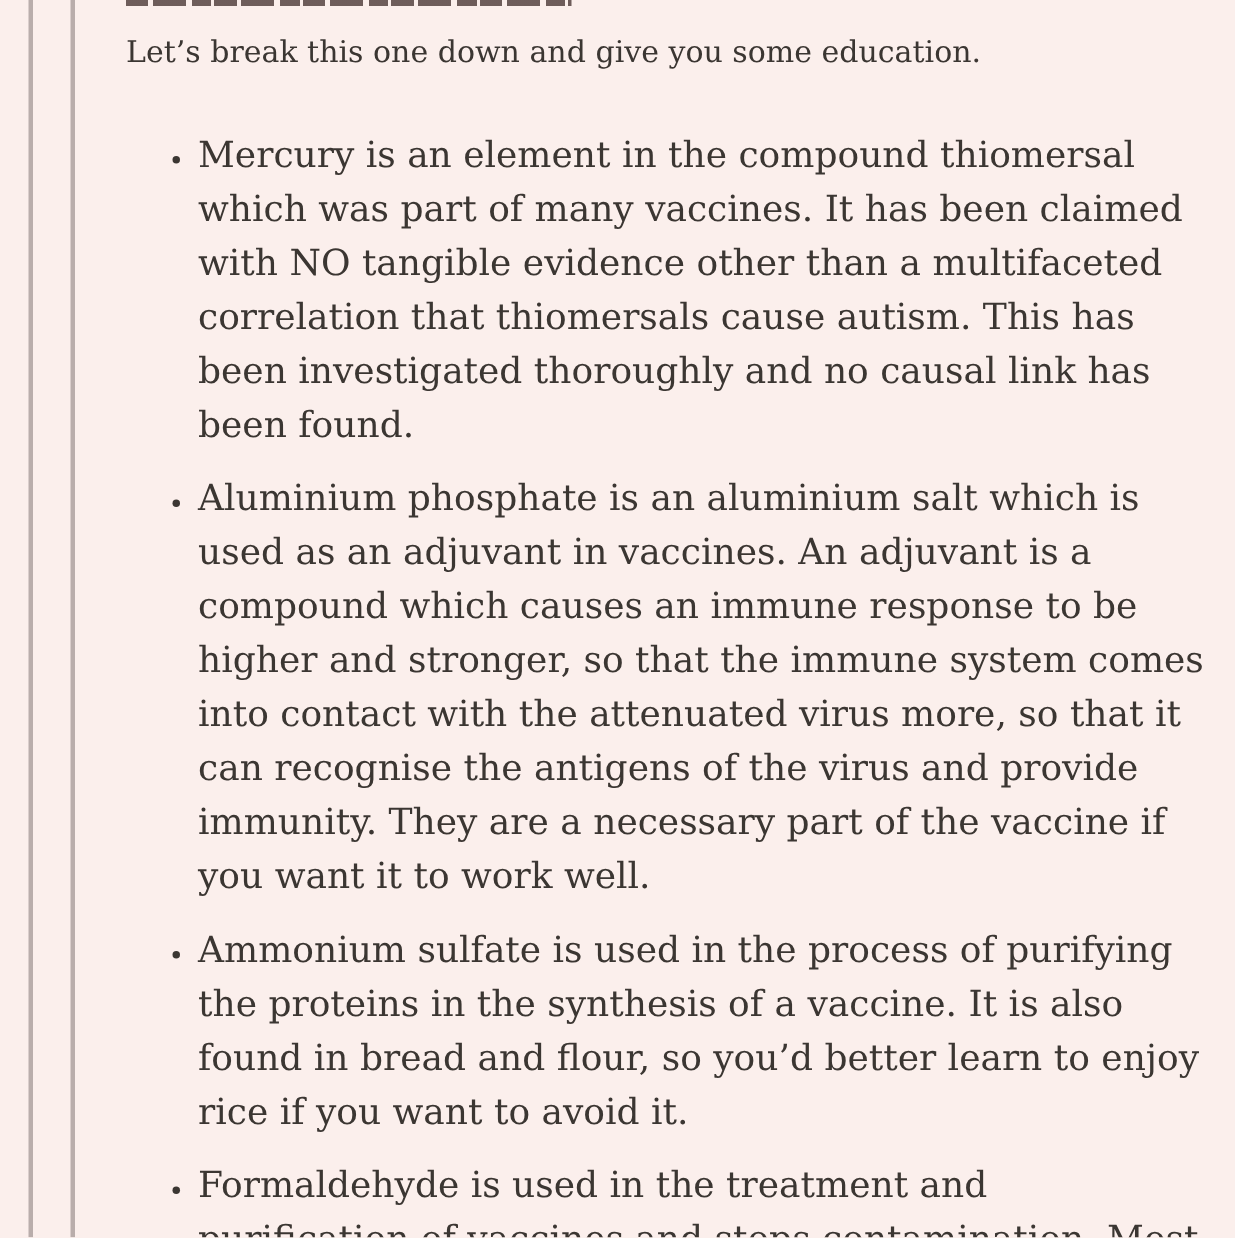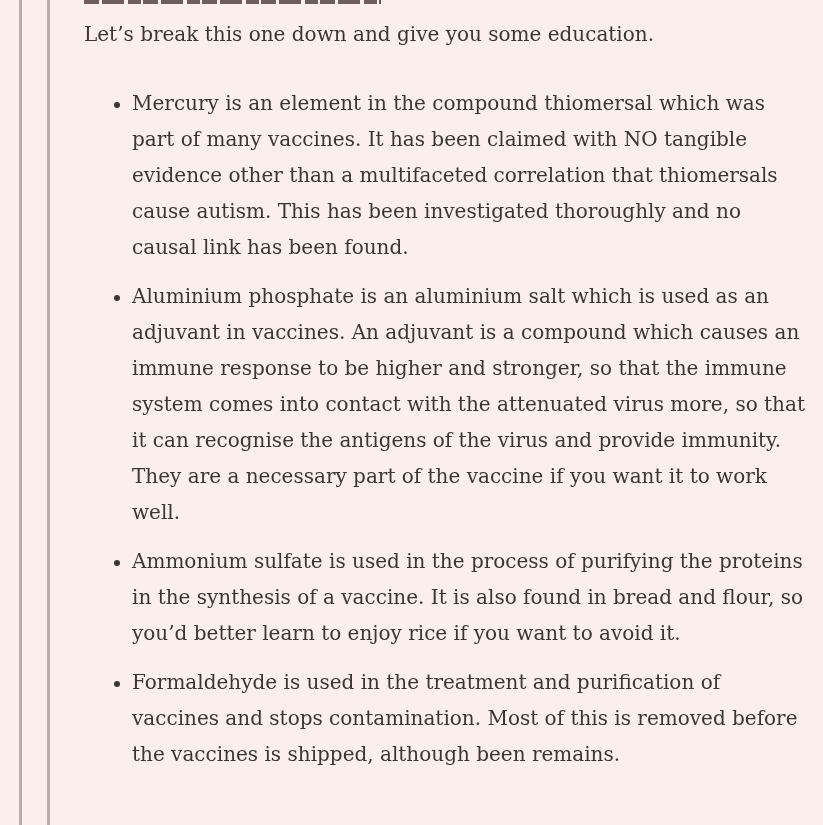--- a/index.html
+++ b/index.html
@@ -60,21 +60,21 @@
     font-size: 20px;
     line-height: 36px;
   }
 
   ul.points {
     margin: 33px 0 0 0;
     padding: 0 0 0 48px;
     list-style: disc outside;
   }
   ul.points li {
-    font-size: 20px;
+    font-size: 24px;
     line-height: 36px;
     margin: 0 0 13px 0;
   }
   ul.points li::marker {
     color: #3b3632;
     font-size: 18px;
   }
 </style>
 </head>
 <body>

